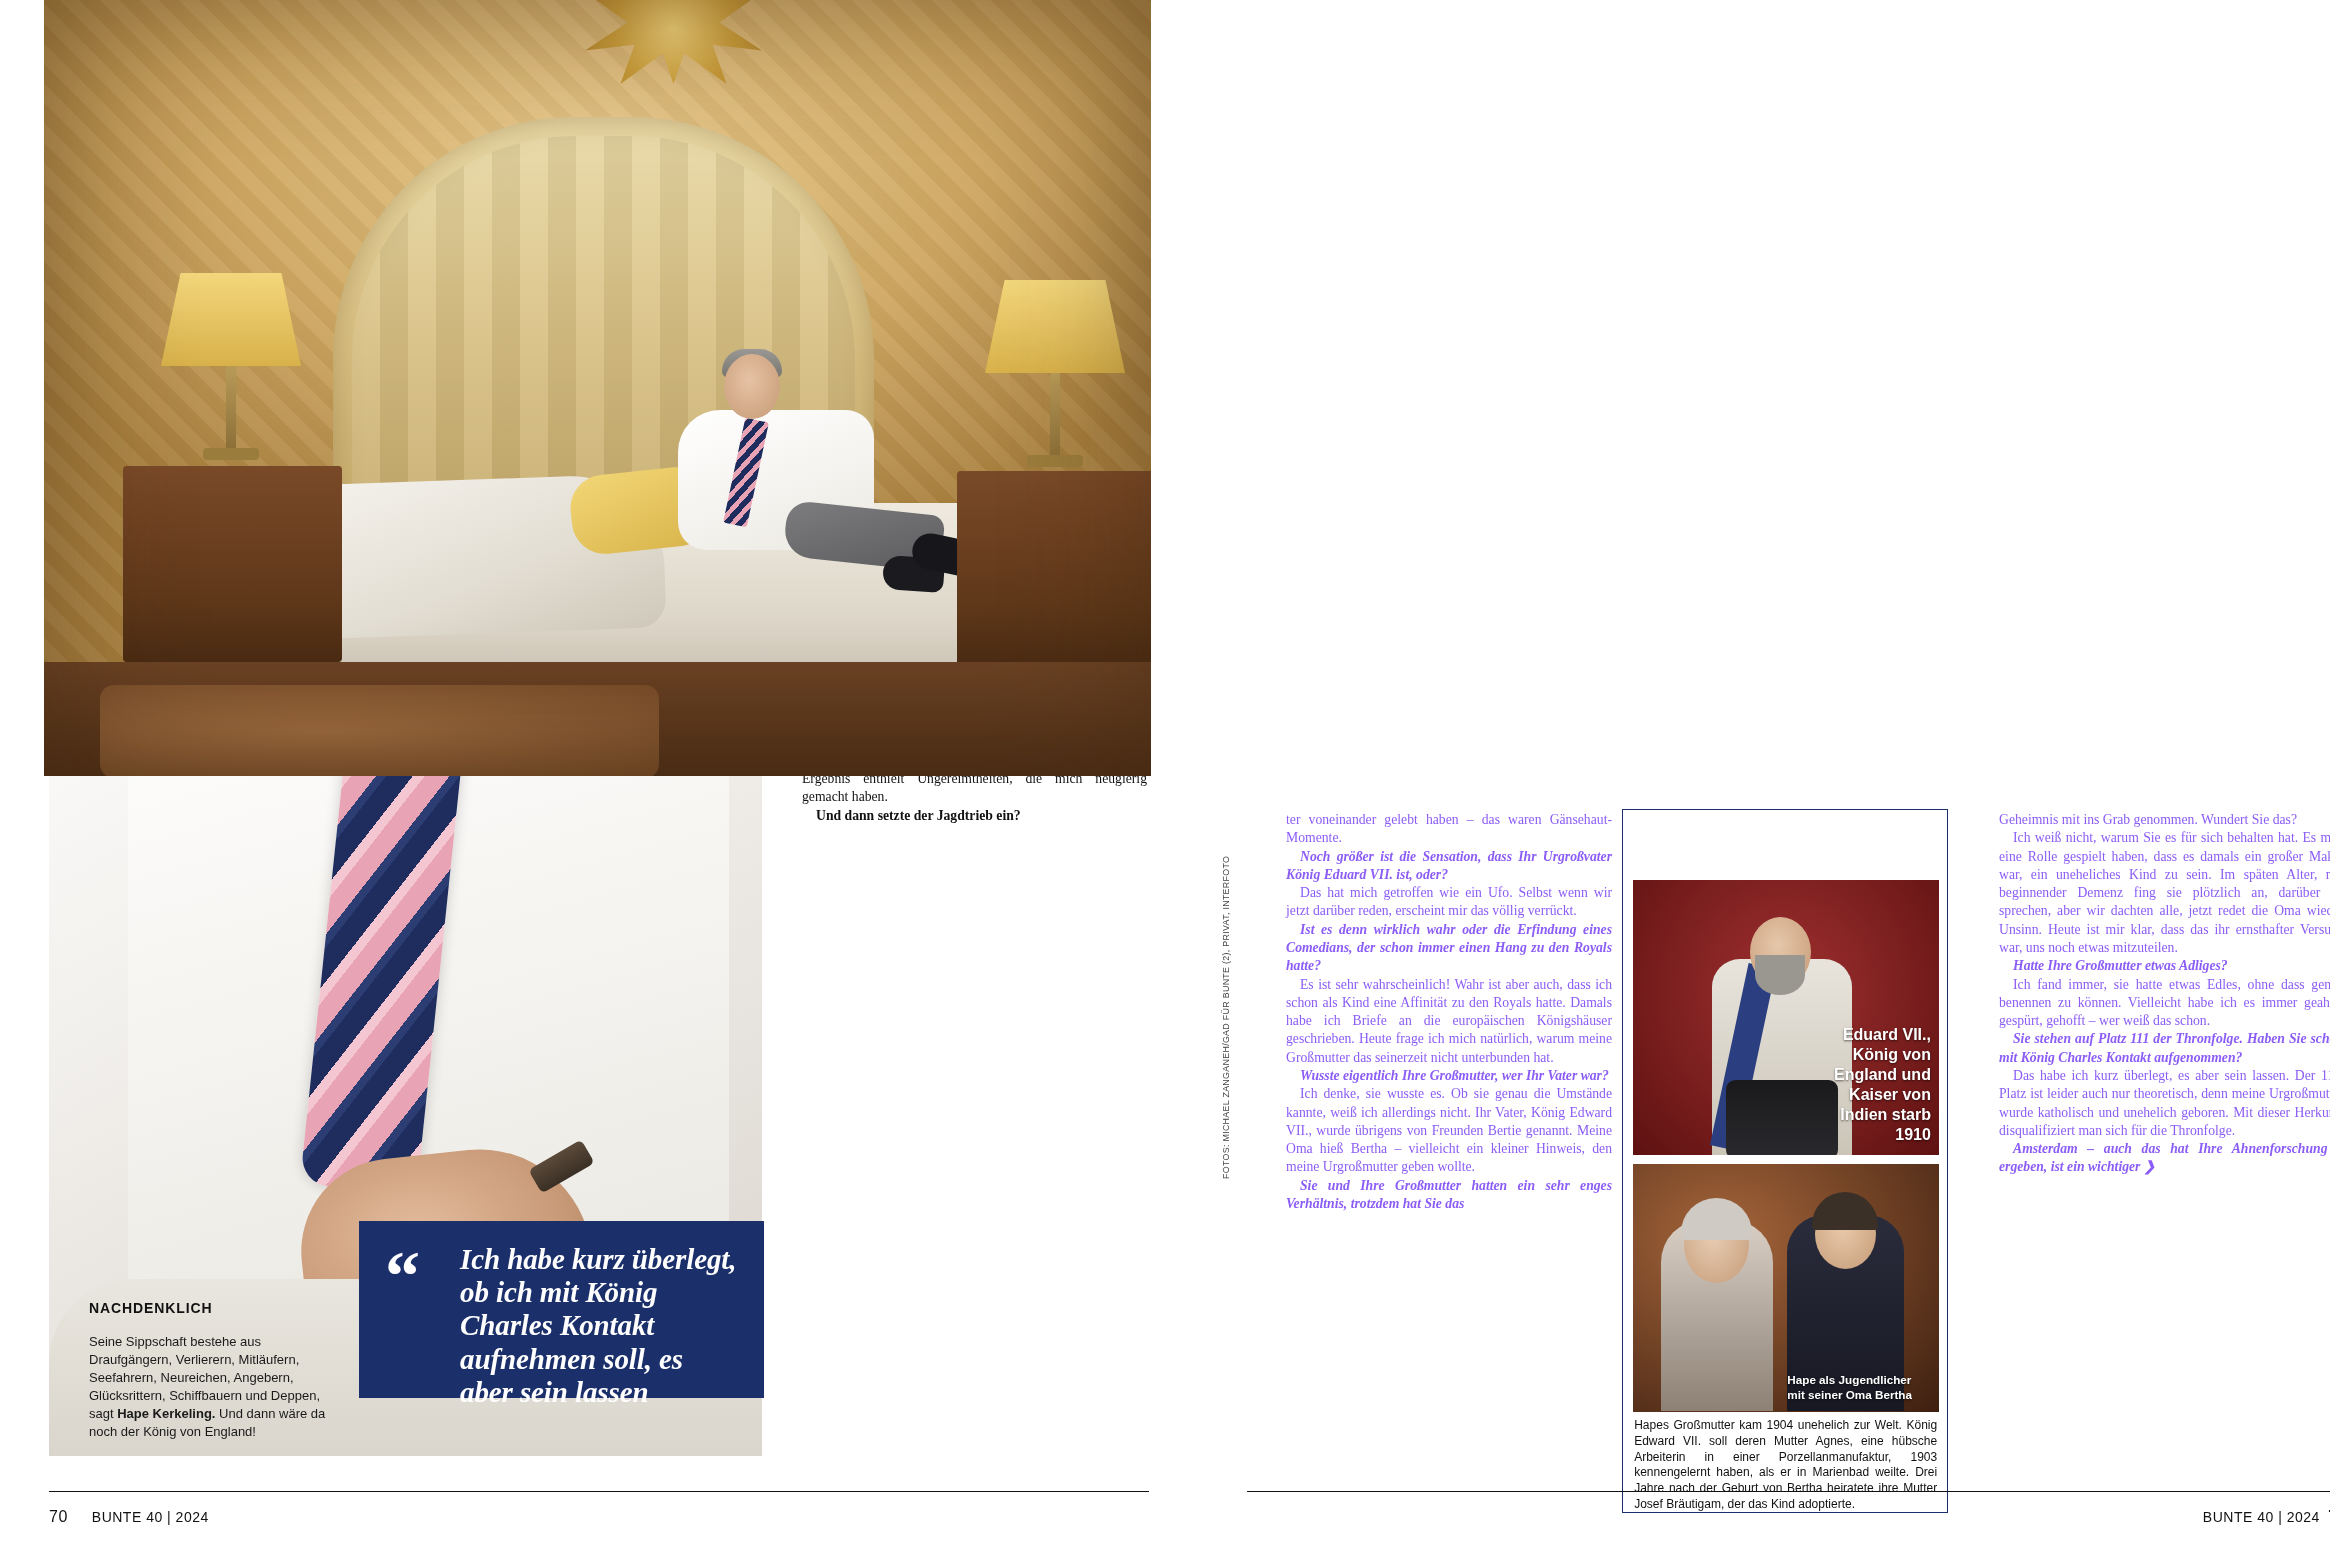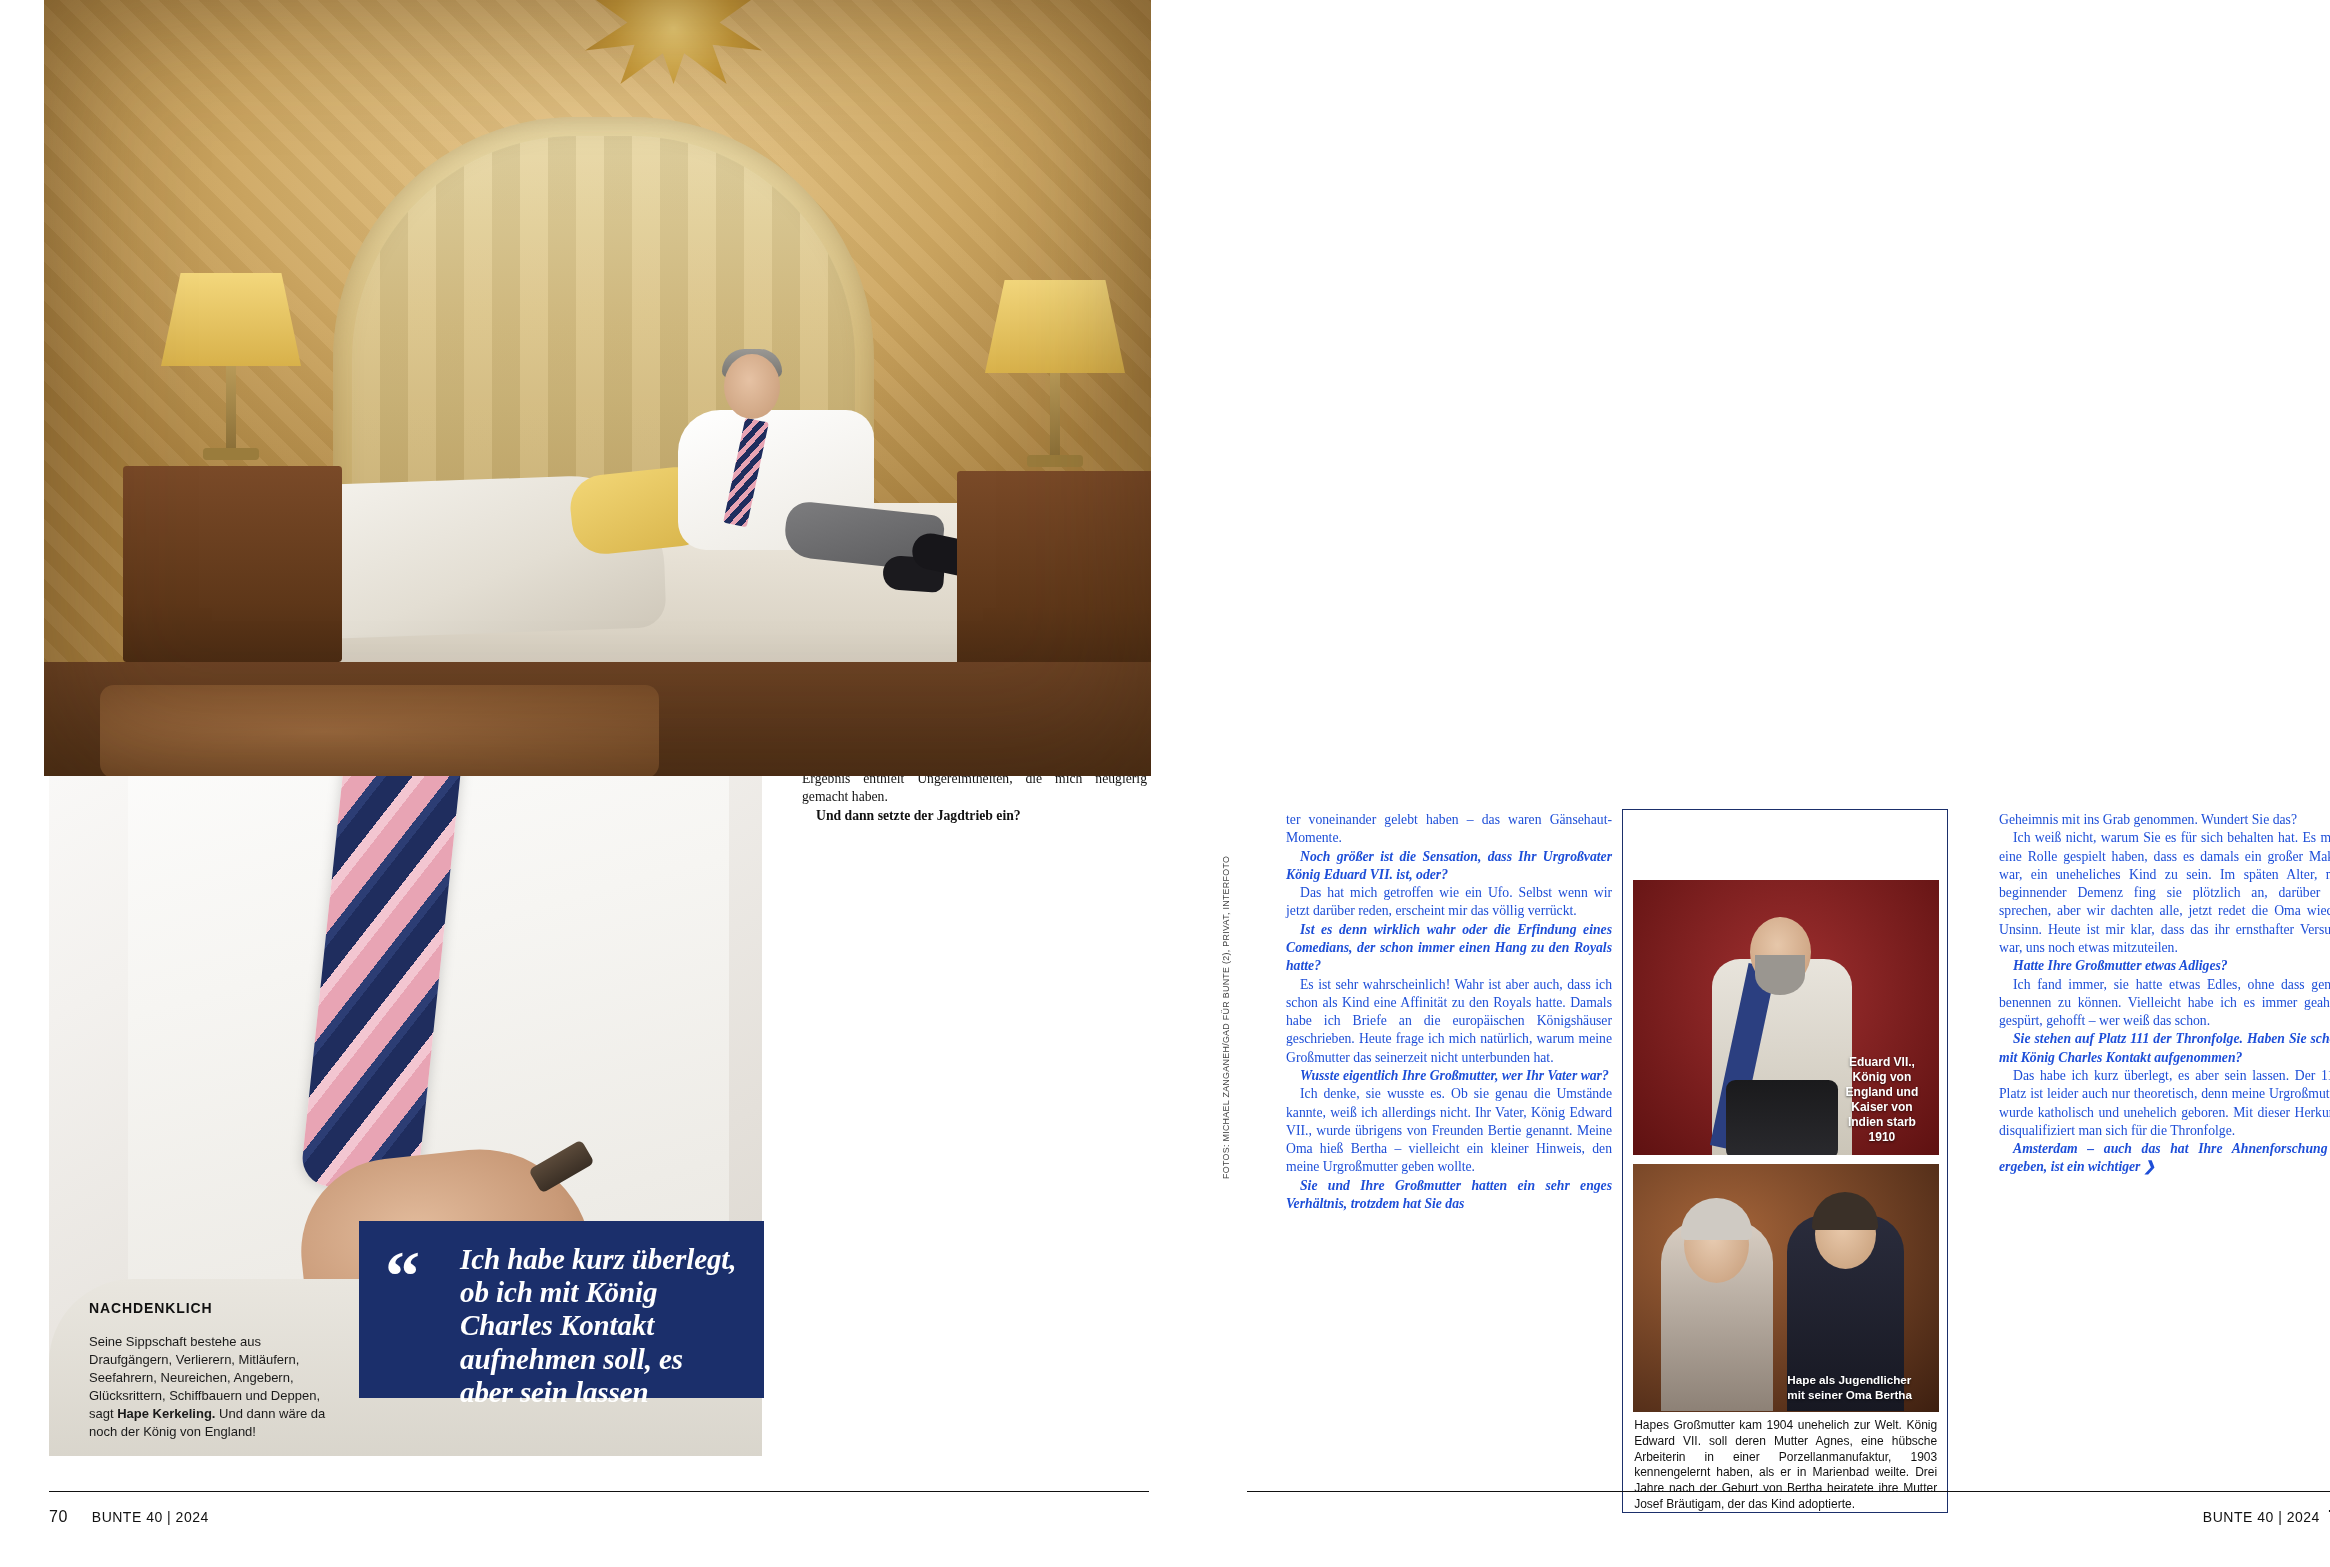--- a/index.html
+++ b/index.html
@@ -260,21 +260,21 @@
   
   .cap-top{
     position:absolute;left:2093px;top:62px;width:252px;text-align:right;color:#fff;
     font-family:"Liberation Sans",sans-serif;
   }
   .cap-top .t{font-weight:bold;font-size:15px;letter-spacing:0.9px;margin-bottom:7.5px;}
   .cap-top .b{font-size:13px;line-height:1.4;}
   .cap-top .b b{font-weight:bold;}
 
   
-  .rcol{font-size:13.7px;line-height:1.335;text-align:justify;font-family:"Liberation Serif",serif;color:#1d4ed8;}
+  .rcol{font-size:13.7px;line-height:1.335;text-align:justify;font-family:"Liberation Serif",serif;color:#8b5cf6;}
   .rcol p{margin:0;text-indent:14px;}
   .rcol p.first{text-indent:0;}
   .rcol p.q{font-style:italic;font-weight:bold;}
 
   
   .credit{
     position:absolute;left:1221px;top:1179px;width:326px;
     transform:rotate(-90deg);transform-origin:left top;
     font-family:"Liberation Sans",sans-serif;font-size:8.9px;color:#444;letter-spacing:0.3px;
   }
@@ -305,22 +305,22 @@
     background:radial-gradient(ellipse at 45% 40%,#e6c7aa,#c79b78);border-radius:50%;
   }
   .ib-photo1 .king-beard{
     position:absolute;left:122px;top:75px;width:50px;height:40px;background:#9a9690;border-radius:0 0 50% 50%;
   }
   .ib-photo1 .king-legs{
     position:absolute;left:93px;top:200px;width:112px;height:79px;
     background:linear-gradient(180deg,#1a1a1c,#2a2a2e);border-radius:9.3px;
   }
   .ib-cap1{
-    position:absolute;right:8.4px;bottom:10.3px;width:98px;color:#fff;text-align:center;
-    font-family:"Liberation Sans",sans-serif;font-weight:bold;font-size:12px;line-height:1.25;
+    position:absolute;right:8.4px;bottom:10.3px;width:98px;color:#fff;text-align:right;
+    font-family:"Liberation Sans",sans-serif;font-weight:bold;font-size:16px;line-height:1.25;
     text-shadow:0 0.9px 2.3px rgba(0,0,0,.6);
   }
   .ib-photo2{
     position:absolute;left:10.3px;top:354px;width:306px;height:248px;overflow:hidden;
     background:linear-gradient(180deg,#6e3a22 0%,#44210f 100%);
   }
   .ib-photo2 .p2bg{position:absolute;inset:0;background:radial-gradient(ellipse at 30% 30%,#a5653a 0%,#3d1f10 100%);}
   .ib-photo2 .oma{
     position:absolute;left:28px;top:56px;width:112px;height:191px;
     background:linear-gradient(180deg,#d9cfc4 0%,#8d8176 100%);border-radius:42px 42px 0 0;

